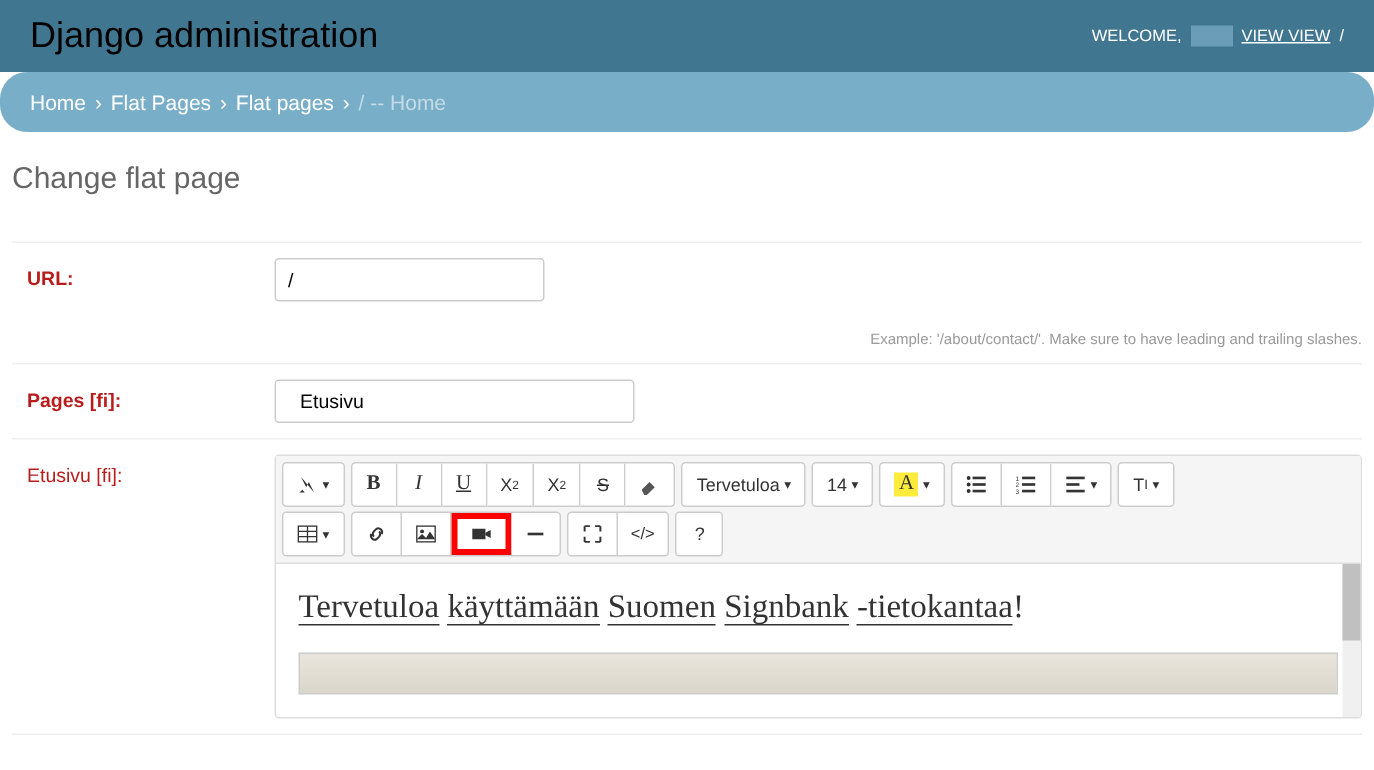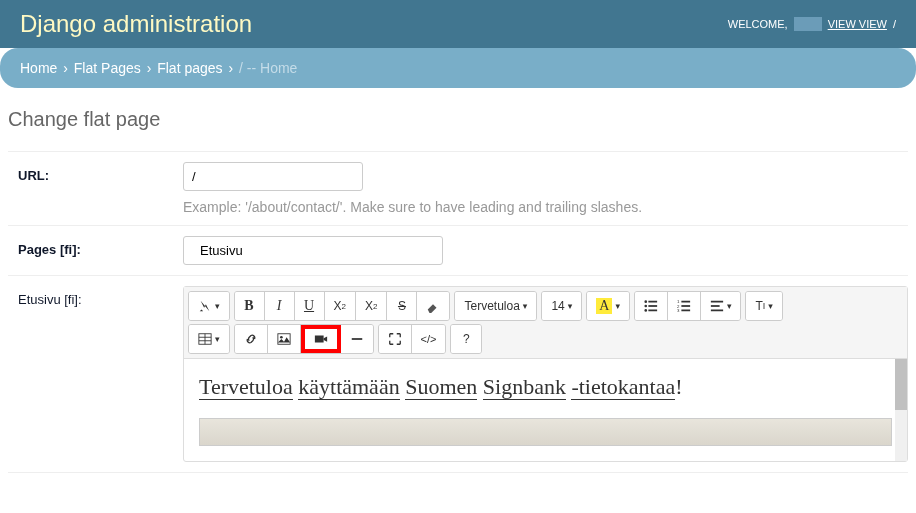--- a/index.html
+++ b/index.html
@@ -1,36 +1,36 @@
 <!DOCTYPE html>
 <html><head>
 <meta charset="utf-8">
 <style>
 * { box-sizing: border-box; margin: 0; padding: 0; }
 body { font-family: "Helvetica Neue", Arial, sans-serif; font-size: 14px; color: #333; background: #fff; }
 .header { background: #417690; padding: 10px 20px; display: flex; justify-content: space-between; align-items: center; }
-.header h1 { color: #fef9c3; font-weight: 300; font-size: 24px; }
+.header h1 { color: #000000; font-weight: 300; font-size: 24px; }
 .header .userlinks { color: #fff; font-size: 11px; display: flex; align-items: center; gap: 6px; }
 .header .userlinks a { color: #fff; text-decoration: underline; }
 .header .userblock { background: #6b9cb8; width: 28px; height: 14px; display: inline-block; }
 .breadcrumb { background: #79aec8; padding: 12px 20px; font-size: 14px; color: #fff; border-radius: 18px; }
 .breadcrumb a { color: #fff; text-decoration: none; }
 .breadcrumb .sep { color: #fff; margin: 0 2px; }
 .breadcrumb .current { color: #c4dce8; }
 .content { padding: 20px 8px; }
-.page-title { font-size: 20px; font-weight: 400; color: #666; margin-bottom: 20px; }
+.page-title { font-size: 20px; font-weight: 400; color: #666; margin-bottom: 30px; }
 .form-row { display: flex; border-bottom: 1px solid #eee; padding: 10px 0; align-items: flex-start; }
 .form-row.first { border-top: 1px solid #eee; }
-.form-row label { width: 175px; padding: 6px 10px; font-size: 13px; color: #0f172a; }
+.form-row label { width: 175px; padding: 6px 10px; font-size: 13px; color: #b91c1c; }
 .form-row label.required { font-weight: bold; }
 .form-row .field { flex: 1; }
 .form-row input[type="text"] { padding: 6px 8px; border: 1px solid #ccc; border-radius: 3px; font-size: 13px; }
 .form-row input.url { width: 180px; }
-.form-row input.title { width: 260px; padding-left: 16px; }
-.help { font-size: 14px; color: #999; margin-top: 8px; }
+.form-row input.title { width: 240px; padding-left: 16px; }
+.help { font-size: 10px; color: #999; margin-top: 20px; text-align: right; }
 .editor-wrap { border: 1px solid #ddd; border-radius: 3px; }
 .toolbar { background: #f5f5f5; border-bottom: 1px solid #ddd; padding: 4px; }
 .toolbar-row { display: flex; gap: 4px; flex-wrap: wrap; margin-bottom: 3px; }
 .toolbar-row:last-child { margin-bottom: 0; }
 .btn-group { display: flex; border: 1px solid #ccc; border-radius: 3px; overflow: hidden; }
 .tbtn { background: #fff; border: none; border-right: 1px solid #ccc; padding: 6px 9px; font-size: 12px; cursor: pointer; display: flex; align-items: center; justify-content: center; min-width: 30px; height: 28px; color: #333; }
 .tbtn:last-child { border-right: none; }
 .tbtn svg { width: 14px; height: 14px; fill: #333; }
 .tbtn .caret { margin-left: 3px; font-size: 9px; }
 .tbtn.bold { font-weight: bold; font-family: serif; font-size: 14px; }

